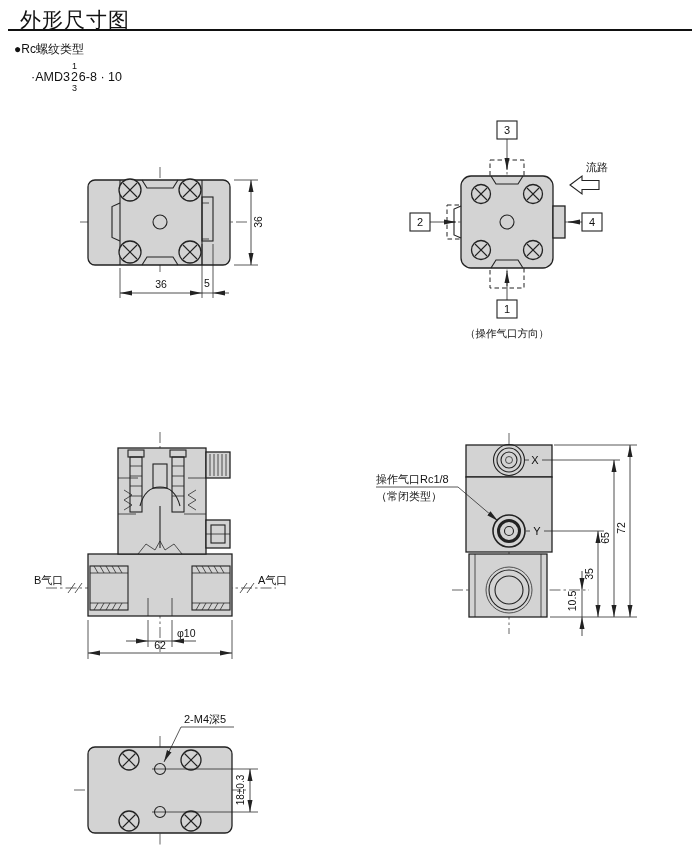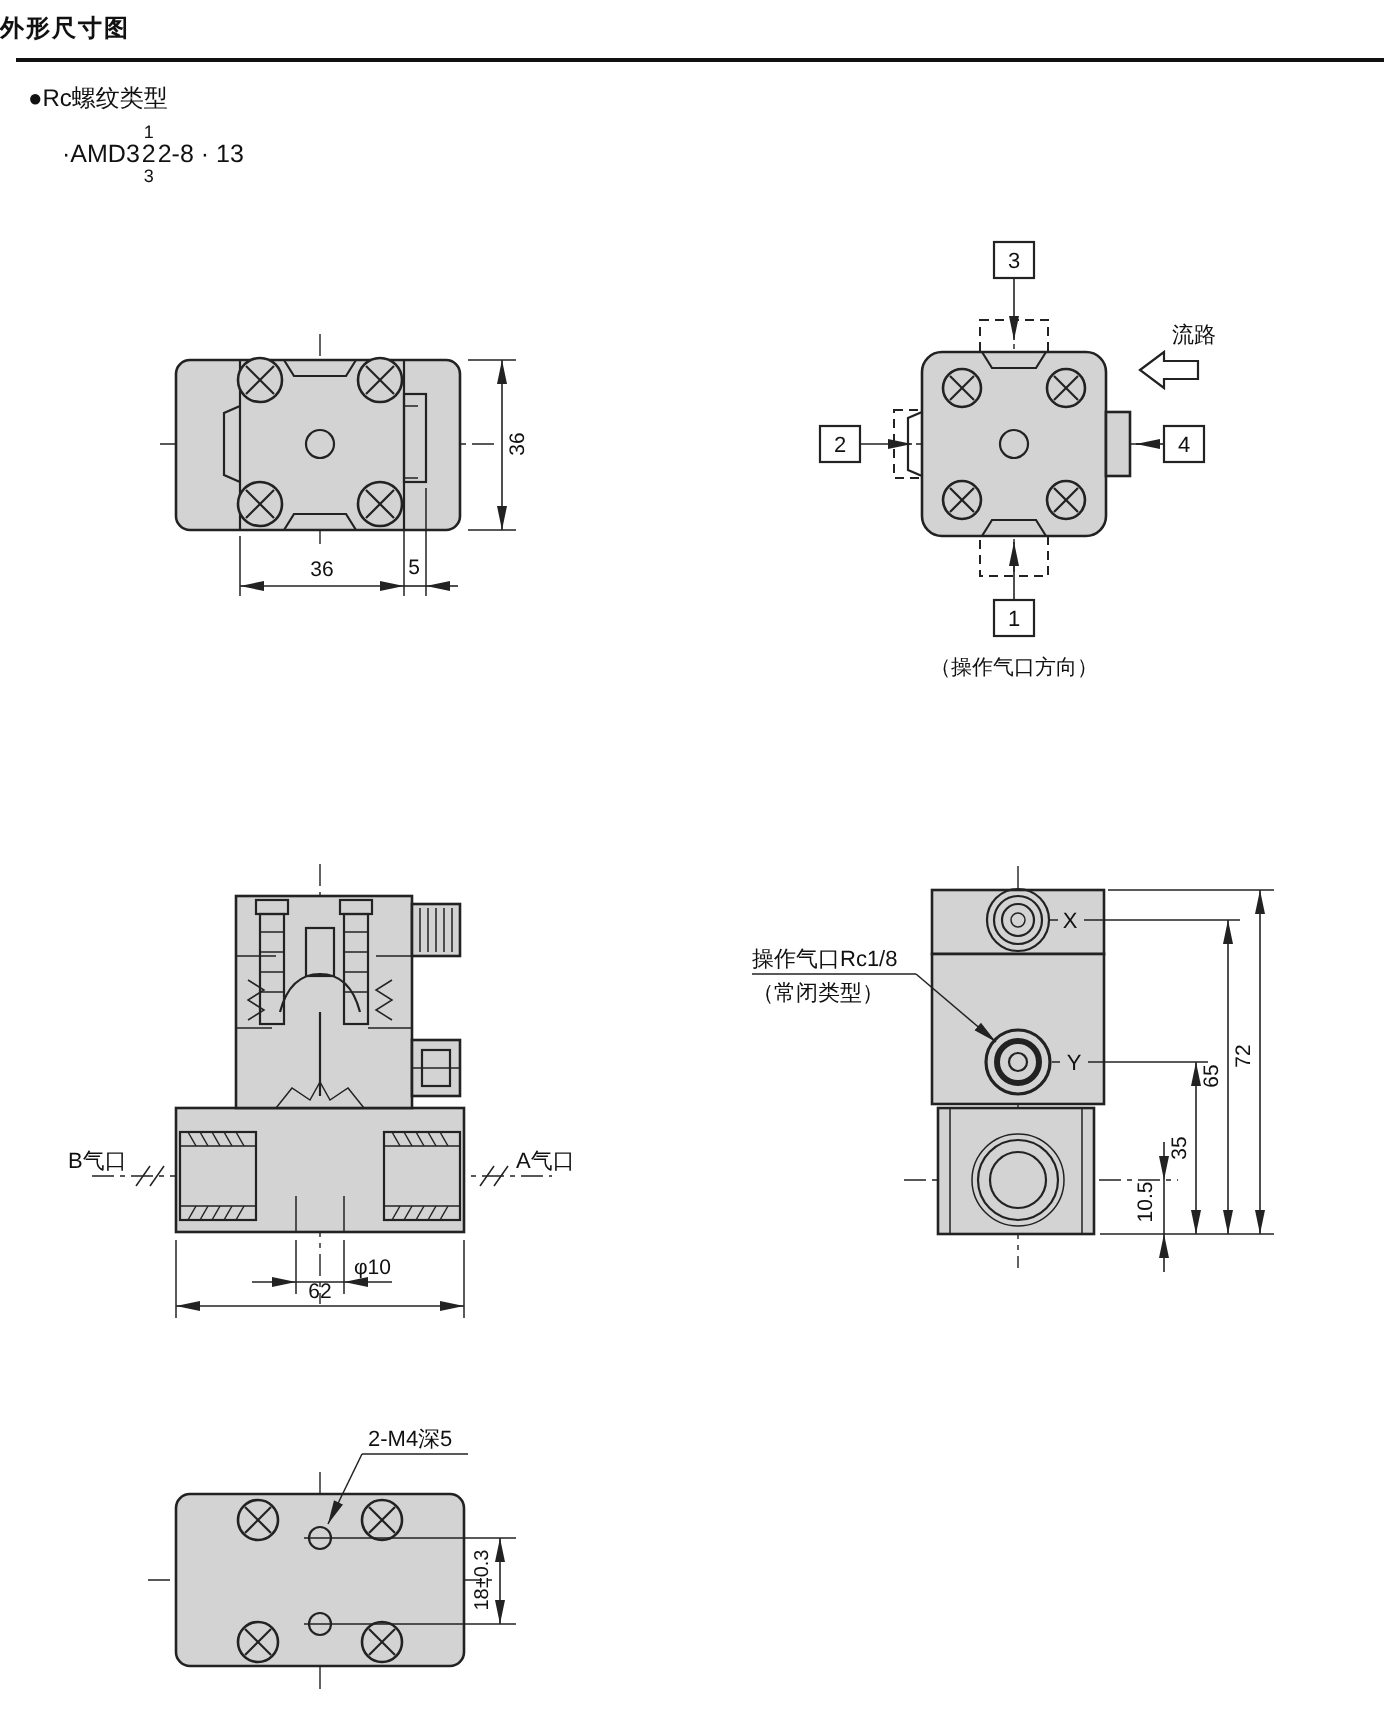--- a/index.html
+++ b/index.html
@@ -2,21 +2,21 @@
 <html><head>
 <meta charset="utf-8">
 <style>
   html,body{margin:0;padding:0;}
   body{
     width:700px;height:860px;position:relative;background:#ffffff;
     font-family:"Liberation Sans","DejaVu Sans",sans-serif;color:#111;
     overflow:hidden;
   }
   .abs{position:absolute;}
-  #title{left:0;top:6px;font-size:12px;font-weight:bold;letter-spacing:1px;}
+  #title{left:20px;top:6px;font-size:21px;font-weight:normal;letter-spacing:1px;}
   #rule{left:8px;top:29px;width:684px;height:2px;background:#111;}
   #subtitle{left:14px;top:41px;font-size:12px;font-weight:normal;}
   #model{left:31px;top:62px;font-size:12.5px;display:flex;align-items:center;}
   #model .stack{display:inline-flex;flex-direction:column;align-items:center;line-height:1;margin:0 1px;}
   #model .sm{font-size:9px;line-height:1;}
   svg#drawing{position:absolute;left:0;top:0;}
   
   .bodyfill{fill:#d3d3d3;stroke:#222;stroke-width:1.3;}
   .ln{fill:none;stroke:#222;stroke-width:1.1;}
   .ln15{fill:none;stroke:#222;stroke-width:1.6;}
@@ -39,21 +39,21 @@
 <div class="abs" id="title">外形尺寸图</div>
 <div class="abs" id="rule"></div>
 <div class="abs" id="subtitle">●Rc螺纹类型</div>
 <div class="abs" id="model">
   <span>·AMD3</span>
   <span class="stack">
     <span class="sm">1</span>
     <span>2</span>
     <span class="sm">3</span>
   </span>
-  <span>2-8 · 13</span>
+  <span>6-8 · 10</span>
 </div>
 
 <svg id="drawing" width="700" height="860" viewBox="0 0 700 860">
   <defs>
     <marker id="arw" viewBox="0 0 12 6" refX="12" refY="3" markerWidth="12" markerHeight="6" markerUnits="userSpaceOnUse" orient="auto-start-reverse">
       <path d="M0 0.5 L12 3 L0 5.5 Z" fill="#222"></path>
     </marker>
   </defs>
 
   <g>

